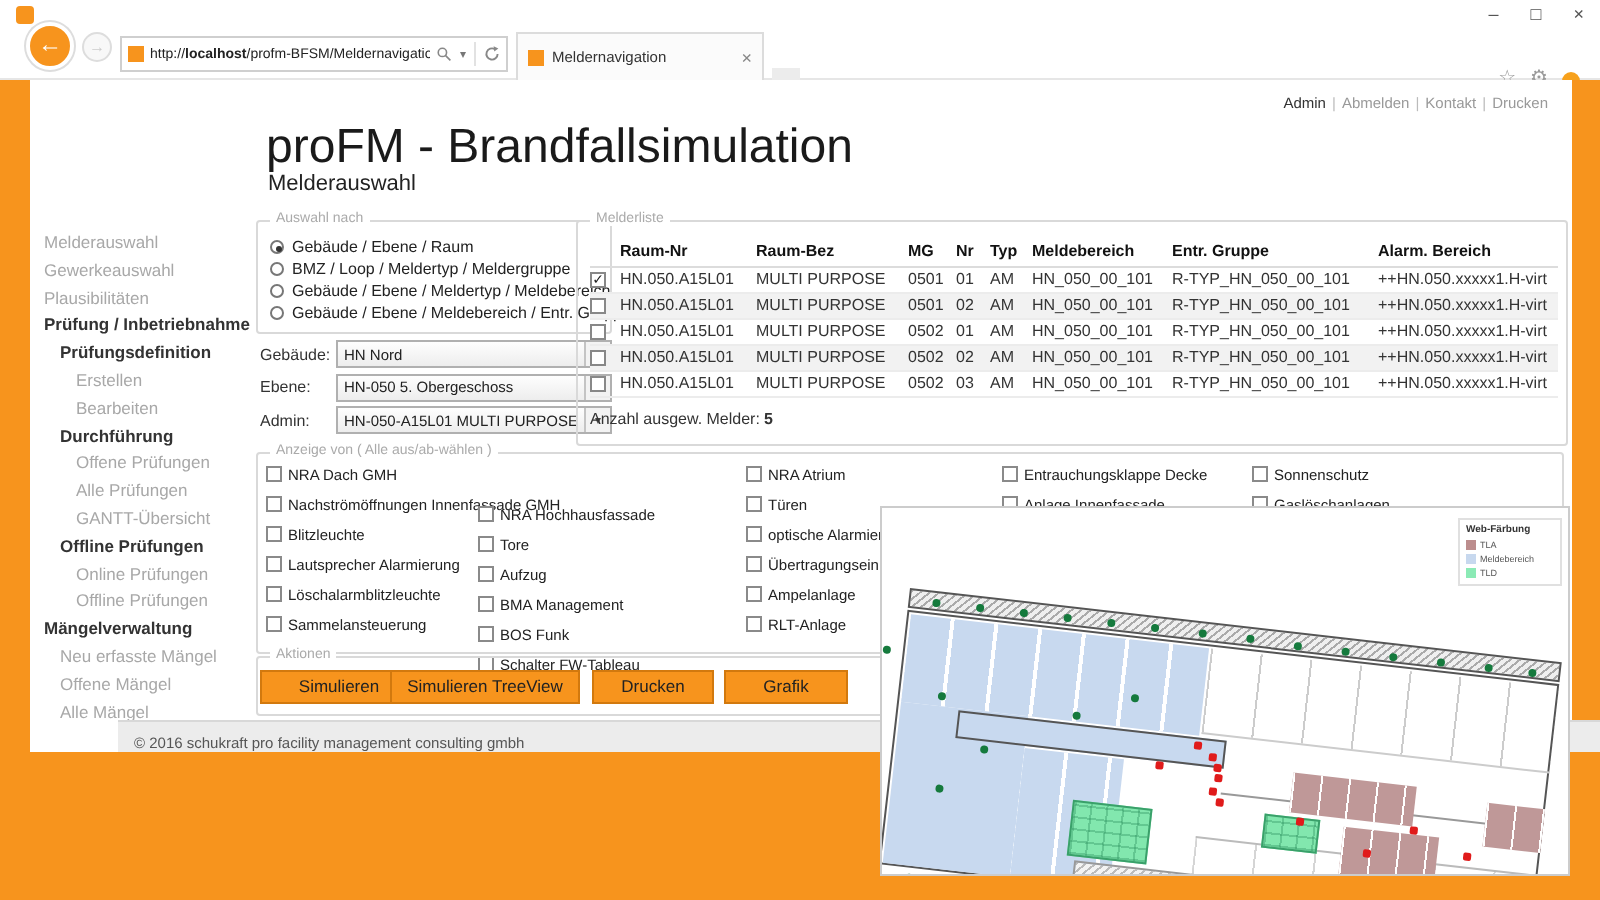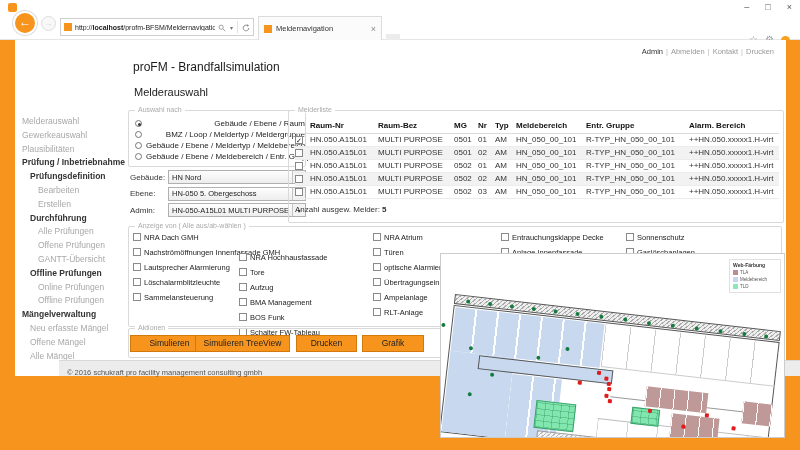--- a/index.html
+++ b/index.html
@@ -36,35 +36,35 @@
 
   
   .page { position:absolute; top:40px; left:0; right:0; bottom:0; background:#f7941d; }
   .content { position:absolute; left:15px; top:0; width:771px; height:336px; background:#fff; }
 
   .hlinks { position:absolute; top:7px; right:12px; font-size:7.5px; color:#999; white-space:nowrap; }
   .hlink { cursor:pointer; }
   .hlink.first { color:#333; font-weight:normal; }
   .sep { color:#bbb; margin:0 3px; }
 
-  .page-title { position:absolute; left:118px; top:20px; font-size:12px; color:#1a1a1a; }
+  .page-title { position:absolute; left:118px; top:20px; font-size:24px; color:#1a1a1a; }
   .page-sub { position:absolute; left:119px; top:46px; font-size:11px; color:#222; }
 
   .sidebar { position:absolute; left:7px; top:75px; width:106px; }
   .side-item { font-size:8.5px; color:#a8a8a8; height:13.8px; line-height:13.8px; white-space:nowrap; cursor:pointer; }
   .side-item.emph { color:#333; font-weight:bold; }
   .side-item.lvl1 { padding-left:8px; }
   .side-item.lvl2 { padding-left:16px; }
 
   .fs { position:absolute; border:1px solid #d9d9d9; border-radius:2px; }
   .fs-legend { position:absolute; top:-5px; left:6px; background:#fff; padding:0 3px; font-size:7px; color:#aaa; white-space:nowrap; }
 
   #fs-auswahl { left:113px; top:70px; width:178px; height:57px; }
   .radios { padding:7px 0 0 6px; }
-  .radio-row { display:flex; align-items:center; height:11px; cursor:pointer;justify-content:space-between; }
+  .radio-row { display:flex; align-items:center; height:11px; cursor:pointer; }
   .radio { width:7px; height:7px; border:1px solid #777; border-radius:50%; margin-right:4px; flex:none; position:relative; background:#fff; }
   .radio.sel::after { content:""; position:absolute; left:1.5px; top:1.5px; width:3px; height:3px; background:#333; border-radius:50%; }
   .radio-label { font-size:8px; color:#222; white-space:nowrap; }
 
   .dd-row { position:absolute; left:115px; height:14px; display:flex; align-items:center; }
   .dd-label { width:38px; font-size:8px; color:#333; flex:none; }
   .dd { width:138px; height:14px; border:1px solid #b0b0b0; background:linear-gradient(#fefefe,#ededed);
         display:flex; align-items:center; justify-content:space-between; padding-left:3px; cursor:pointer; }
   .dd-val { font-size:7.5px; color:#222; white-space:nowrap; overflow:hidden; }
   .dd-arrow { width:13px; height:12px; border-left:1px solid #c4c4c4; background:#f3f3f3; font-size:6px; color:#444;
@@ -177,25 +177,25 @@
 
       <div class="page-title">proFM - Brandfallsimulation</div>
       <div class="page-sub">Melderauswahl</div>
 
       <div class="sidebar" id="sidebar">
           <div class="side-item lvl0">Melderauswahl</div>
           <div class="side-item lvl0">Gewerkeauswahl</div>
           <div class="side-item lvl0">Plausibilitäten</div>
           <div class="side-item lvl0 emph">Prüfung / Inbetriebnahme</div>
           <div class="side-item lvl1 emph">Prüfungsdefinition</div>
+          <div class="side-item lvl2">Erstellen</div>
           <div class="side-item lvl2">Bearbeiten</div>
-          <div class="side-item lvl2">Erstellen</div>
           <div class="side-item lvl1 emph">Durchführung</div>
+          <div class="side-item lvl2">Offene Prüfungen</div>
           <div class="side-item lvl2">Alle Prüfungen</div>
-          <div class="side-item lvl2">Offene Prüfungen</div>
           <div class="side-item lvl2">GANTT-Übersicht</div>
           <div class="side-item lvl1 emph">Offline Prüfungen</div>
           <div class="side-item lvl2">Online Prüfungen</div>
           <div class="side-item lvl2">Offline Prüfungen</div>
           <div class="side-item lvl0 emph">Mängelverwaltung</div>
           <div class="side-item lvl1">Neu erfasste Mängel</div>
           <div class="side-item lvl1">Offene Mängel</div>
           <div class="side-item lvl1">Alle Mängel</div>
         </div>
 
@@ -352,20 +352,24 @@
               <div class="cbitem">
                 <span class="cbbox"></span>
                 <span class="cblabel">NRA Dach GMH</span>
               </div>
               <div class="cbitem">
                 <span class="cbbox"></span>
                 <span class="cblabel">Nachströmöffnungen Innenfassade GMH</span>
               </div>
               <div class="cbitem">
                 <span class="cbbox"></span>
+                <span class="cblabel">Blitzleuchte</span>
+              </div>
+              <div class="cbitem">
+                <span class="cbbox"></span>
                 <span class="cblabel">Lautsprecher Alarmierung</span>
               </div>
               <div class="cbitem">
                 <span class="cbbox"></span>
                 <span class="cblabel">Löschalarmblitzleuchte</span>
               </div>
               <div class="cbitem">
                 <span class="cbbox"></span>
                 <span class="cblabel">Sammelansteuerung</span>
               </div>

